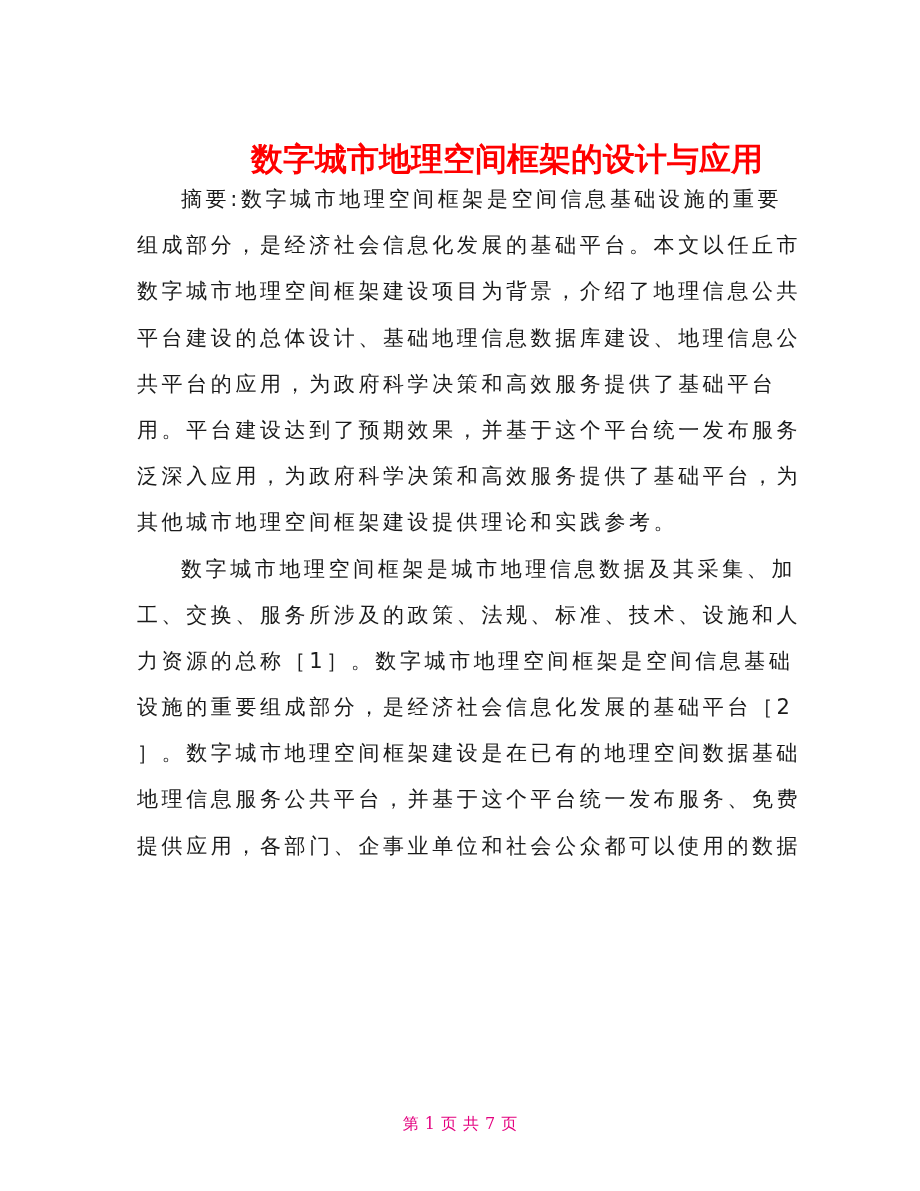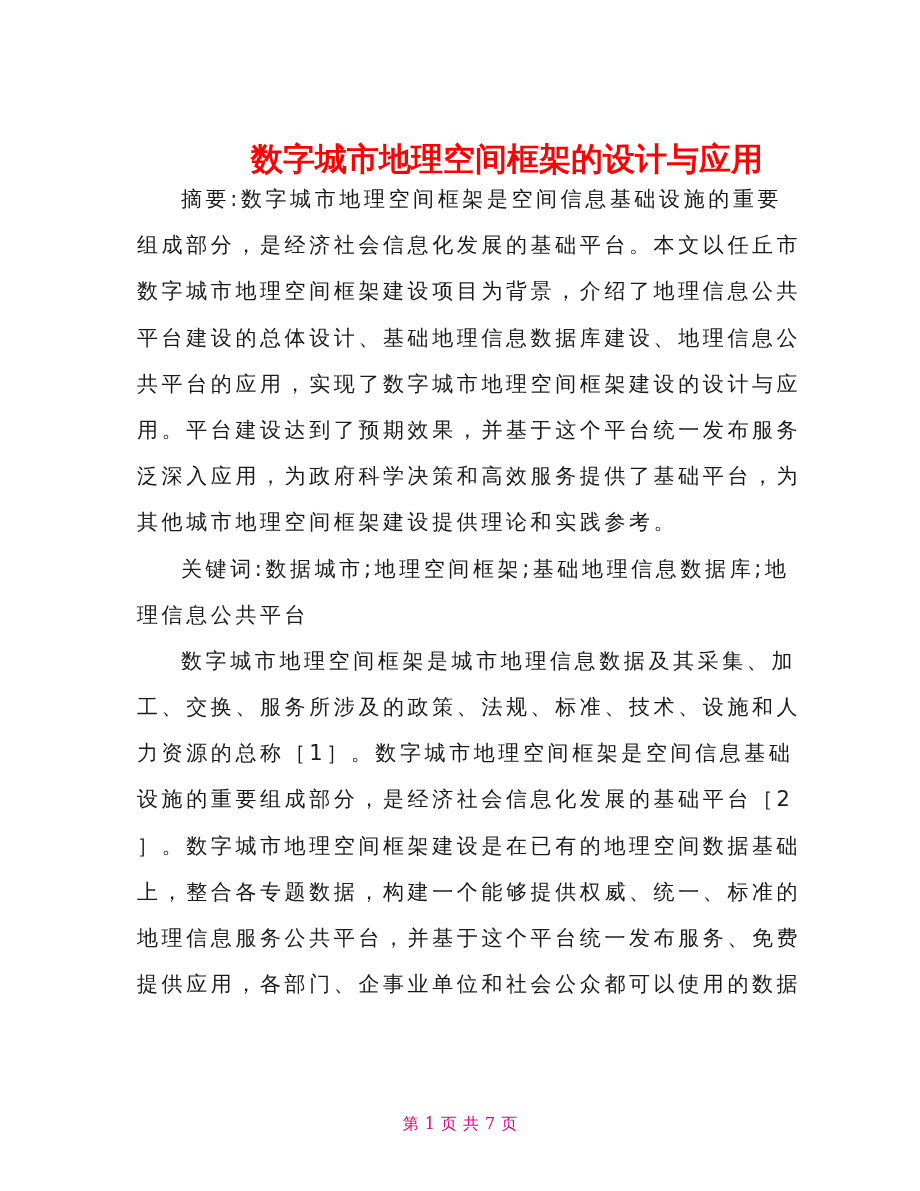--- a/index.html
+++ b/index.html
@@ -75,38 +75,33 @@
 
   <h1 class="title">数字城市地理空间框架的设计与应用</h1>
 
   <div class="body-text">
 
     <div>
       <span class="line indent">摘要:数字城市地理空间框架是空间信息基础设施的重要</span>
       <span class="line">组成部分，是经济社会信息化发展的基础平台。本文以任丘市</span>
       <span class="line">数字城市地理空间框架建设项目为背景，介绍了地理信息公共</span>
       <span class="line">平台建设的总体设计、基础地理信息数据库建设、地理信息公</span>
-      <span class="line">共平台的应用，实现了数字城市地理空间框架建设的设计与应</span>
+      <span class="line">共平台的应用，为政府科学决策和高效服务提供了基础平台</span>
       <span class="line">用。平台建设达到了预期效果，并基于这个平台统一发布服务</span>
       <span class="line">泛深入应用，为政府科学决策和高效服务提供了基础平台，为</span>
       <span class="line">其他城市地理空间框架建设提供理论和实践参考。</span>
     </div>
 
-    <div>
-      <span class="line indent">关键词:数据城市;地理空间框架;基础地理信息数据库;地</span>
-      <span class="line">理信息公共平台</span>
-    </div>
 
     <div>
       <span class="line indent">数字城市地理空间框架是城市地理信息数据及其采集、加</span>
       <span class="line">工、交换、服务所涉及的政策、法规、标准、技术、设施和人</span>
       <span class="line">力资源的总称［1］。数字城市地理空间框架是空间信息基础</span>
       <span class="line">设施的重要组成部分，是经济社会信息化发展的基础平台［2</span>
       <span class="line">］。数字城市地理空间框架建设是在已有的地理空间数据基础</span>
-      <span class="line">上，整合各专题数据，构建一个能够提供权威、统一、标准的</span>
       <span class="line">地理信息服务公共平台，并基于这个平台统一发布服务、免费</span>
       <span class="line">提供应用，各部门、企事业单位和社会公众都可以使用的数据</span>
     </div>
 
   </div>
 
   <div class="footer">
     <span>第</span><span>1</span><span>页</span><span>共</span><span>7</span><span>页</span>
   </div>
 

